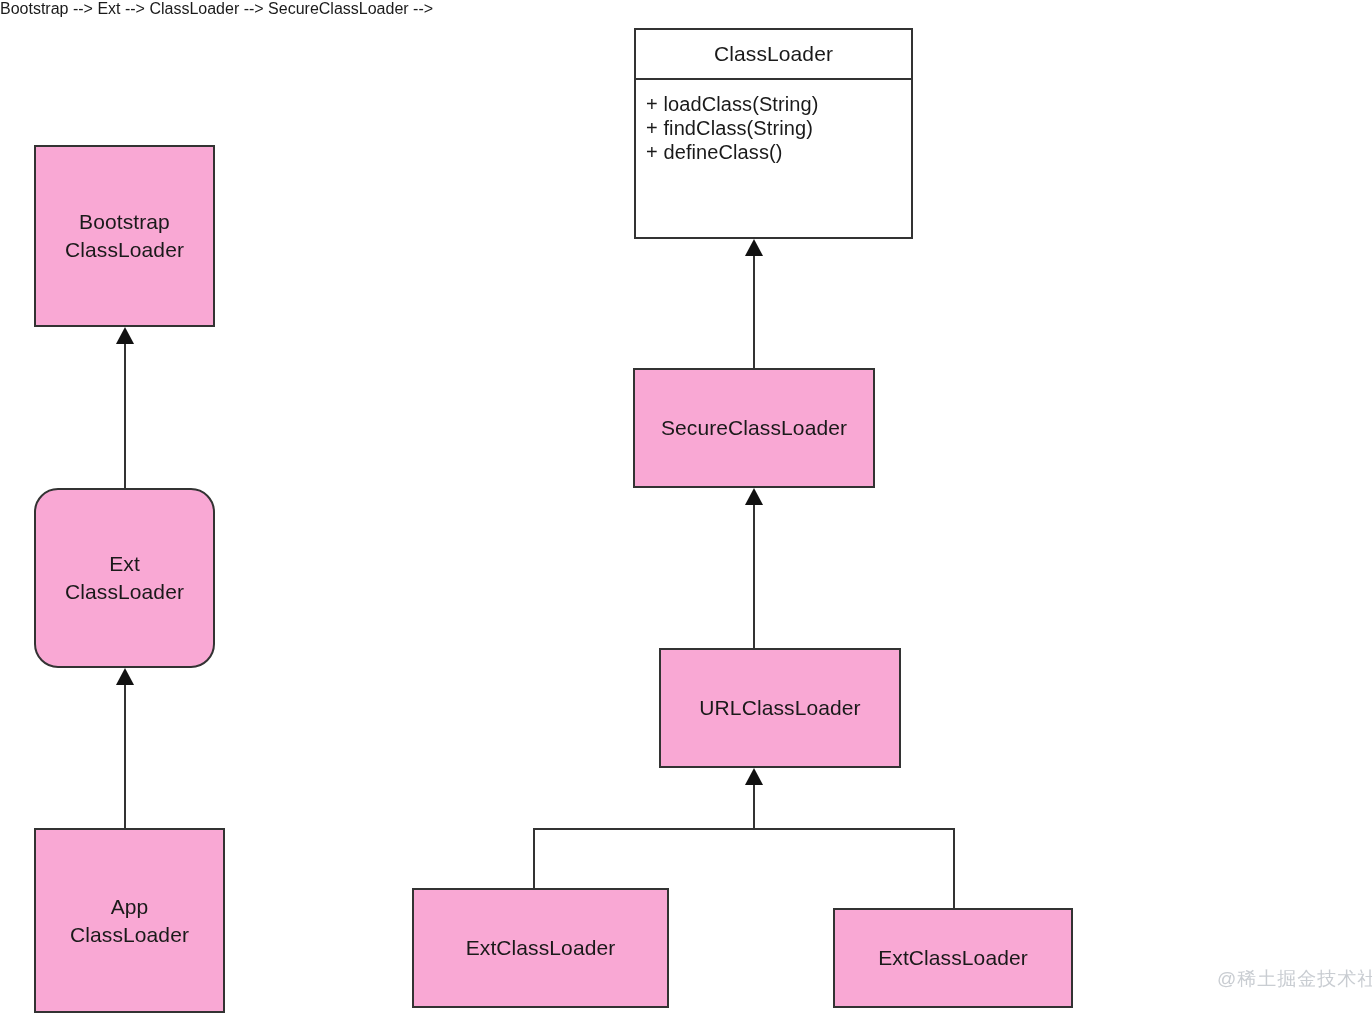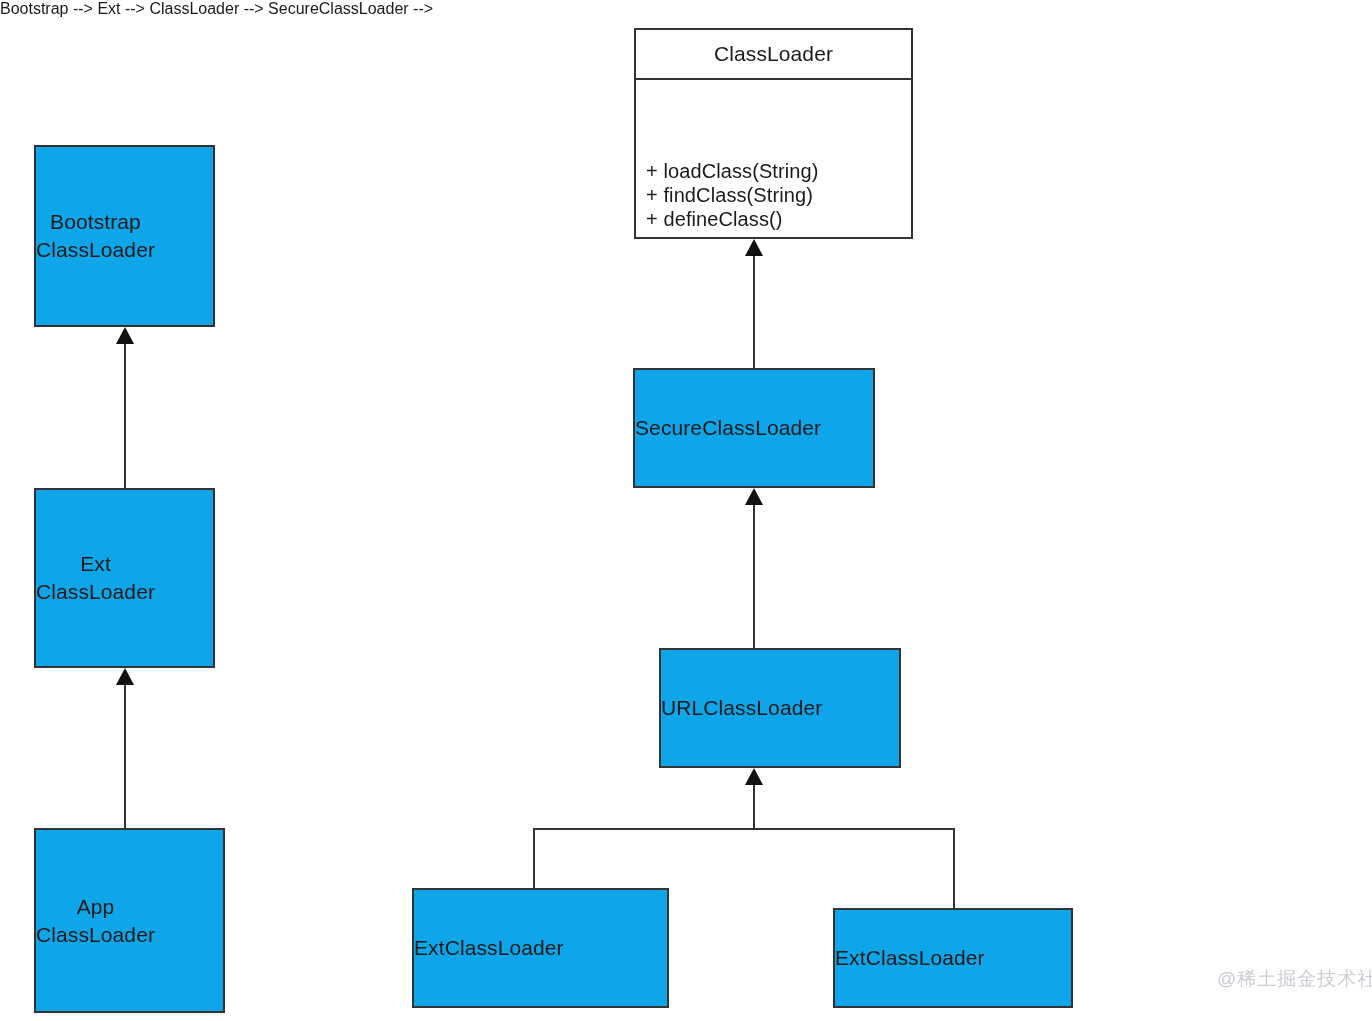--- a/index.html
+++ b/index.html
@@ -17,25 +17,25 @@
     width: 1372px;
     height: 1021px;
     background: #ffffff;
     overflow: hidden;
   }
 
   
   .node {
     position: absolute;
     box-sizing: border-box;
-    background: #0ea5e9;
+    background: #f9a8d4;
     border: 2px solid #333333;
     display: flex;
     align-items: center;
-    justify-content: flex-start;
+    justify-content: center;
     text-align: center;
     z-index: 2;
   }
   .node-label {
     font-size: 21px;
     line-height: 1.32;
     color: #1a1a1a;
     white-space: pre-line;
     letter-spacing: 0.1px;
   }
@@ -60,21 +60,21 @@
   }
   .uml-title {
     font-size: 21px;
     color: #1a1a1a;
     letter-spacing: 0.1px;
   }
   .uml-body {
     flex: 1 1 auto;
     display: flex;
     flex-direction: column;
-    justify-content: flex-end;
+    justify-content: flex-start;
     padding: 4px 13px 6px 10px;
     margin-top: 8px;
   }
   .uml-method {
     font-size: 20px;
     line-height: 1.2;
     color: #1a1a1a;
     text-align: left;
     letter-spacing: 0.1px;
   }
@@ -119,21 +119,21 @@
 
 <div id="canvas">
 
   
 
   <div class="node" style="left:34px; top:145px; width:181px; height:182px;">
     <span class="node-label">Bootstrap
 ClassLoader</span>
   </div>
 
-  <div class="node" style="left:34px; top:488px; width:181px; height:180px;">
+  <div class="node" style="left:34px; top:488px; width:181px; height:180px;border-radius:24px;">
     <span class="node-label">Ext
 ClassLoader</span>
   </div>
 
   <div class="node" style="left:34px; top:828px; width:191px; height:185px;">
     <span class="node-label">App
 ClassLoader</span>
   </div>
 
    Bootstrap --&gt;

